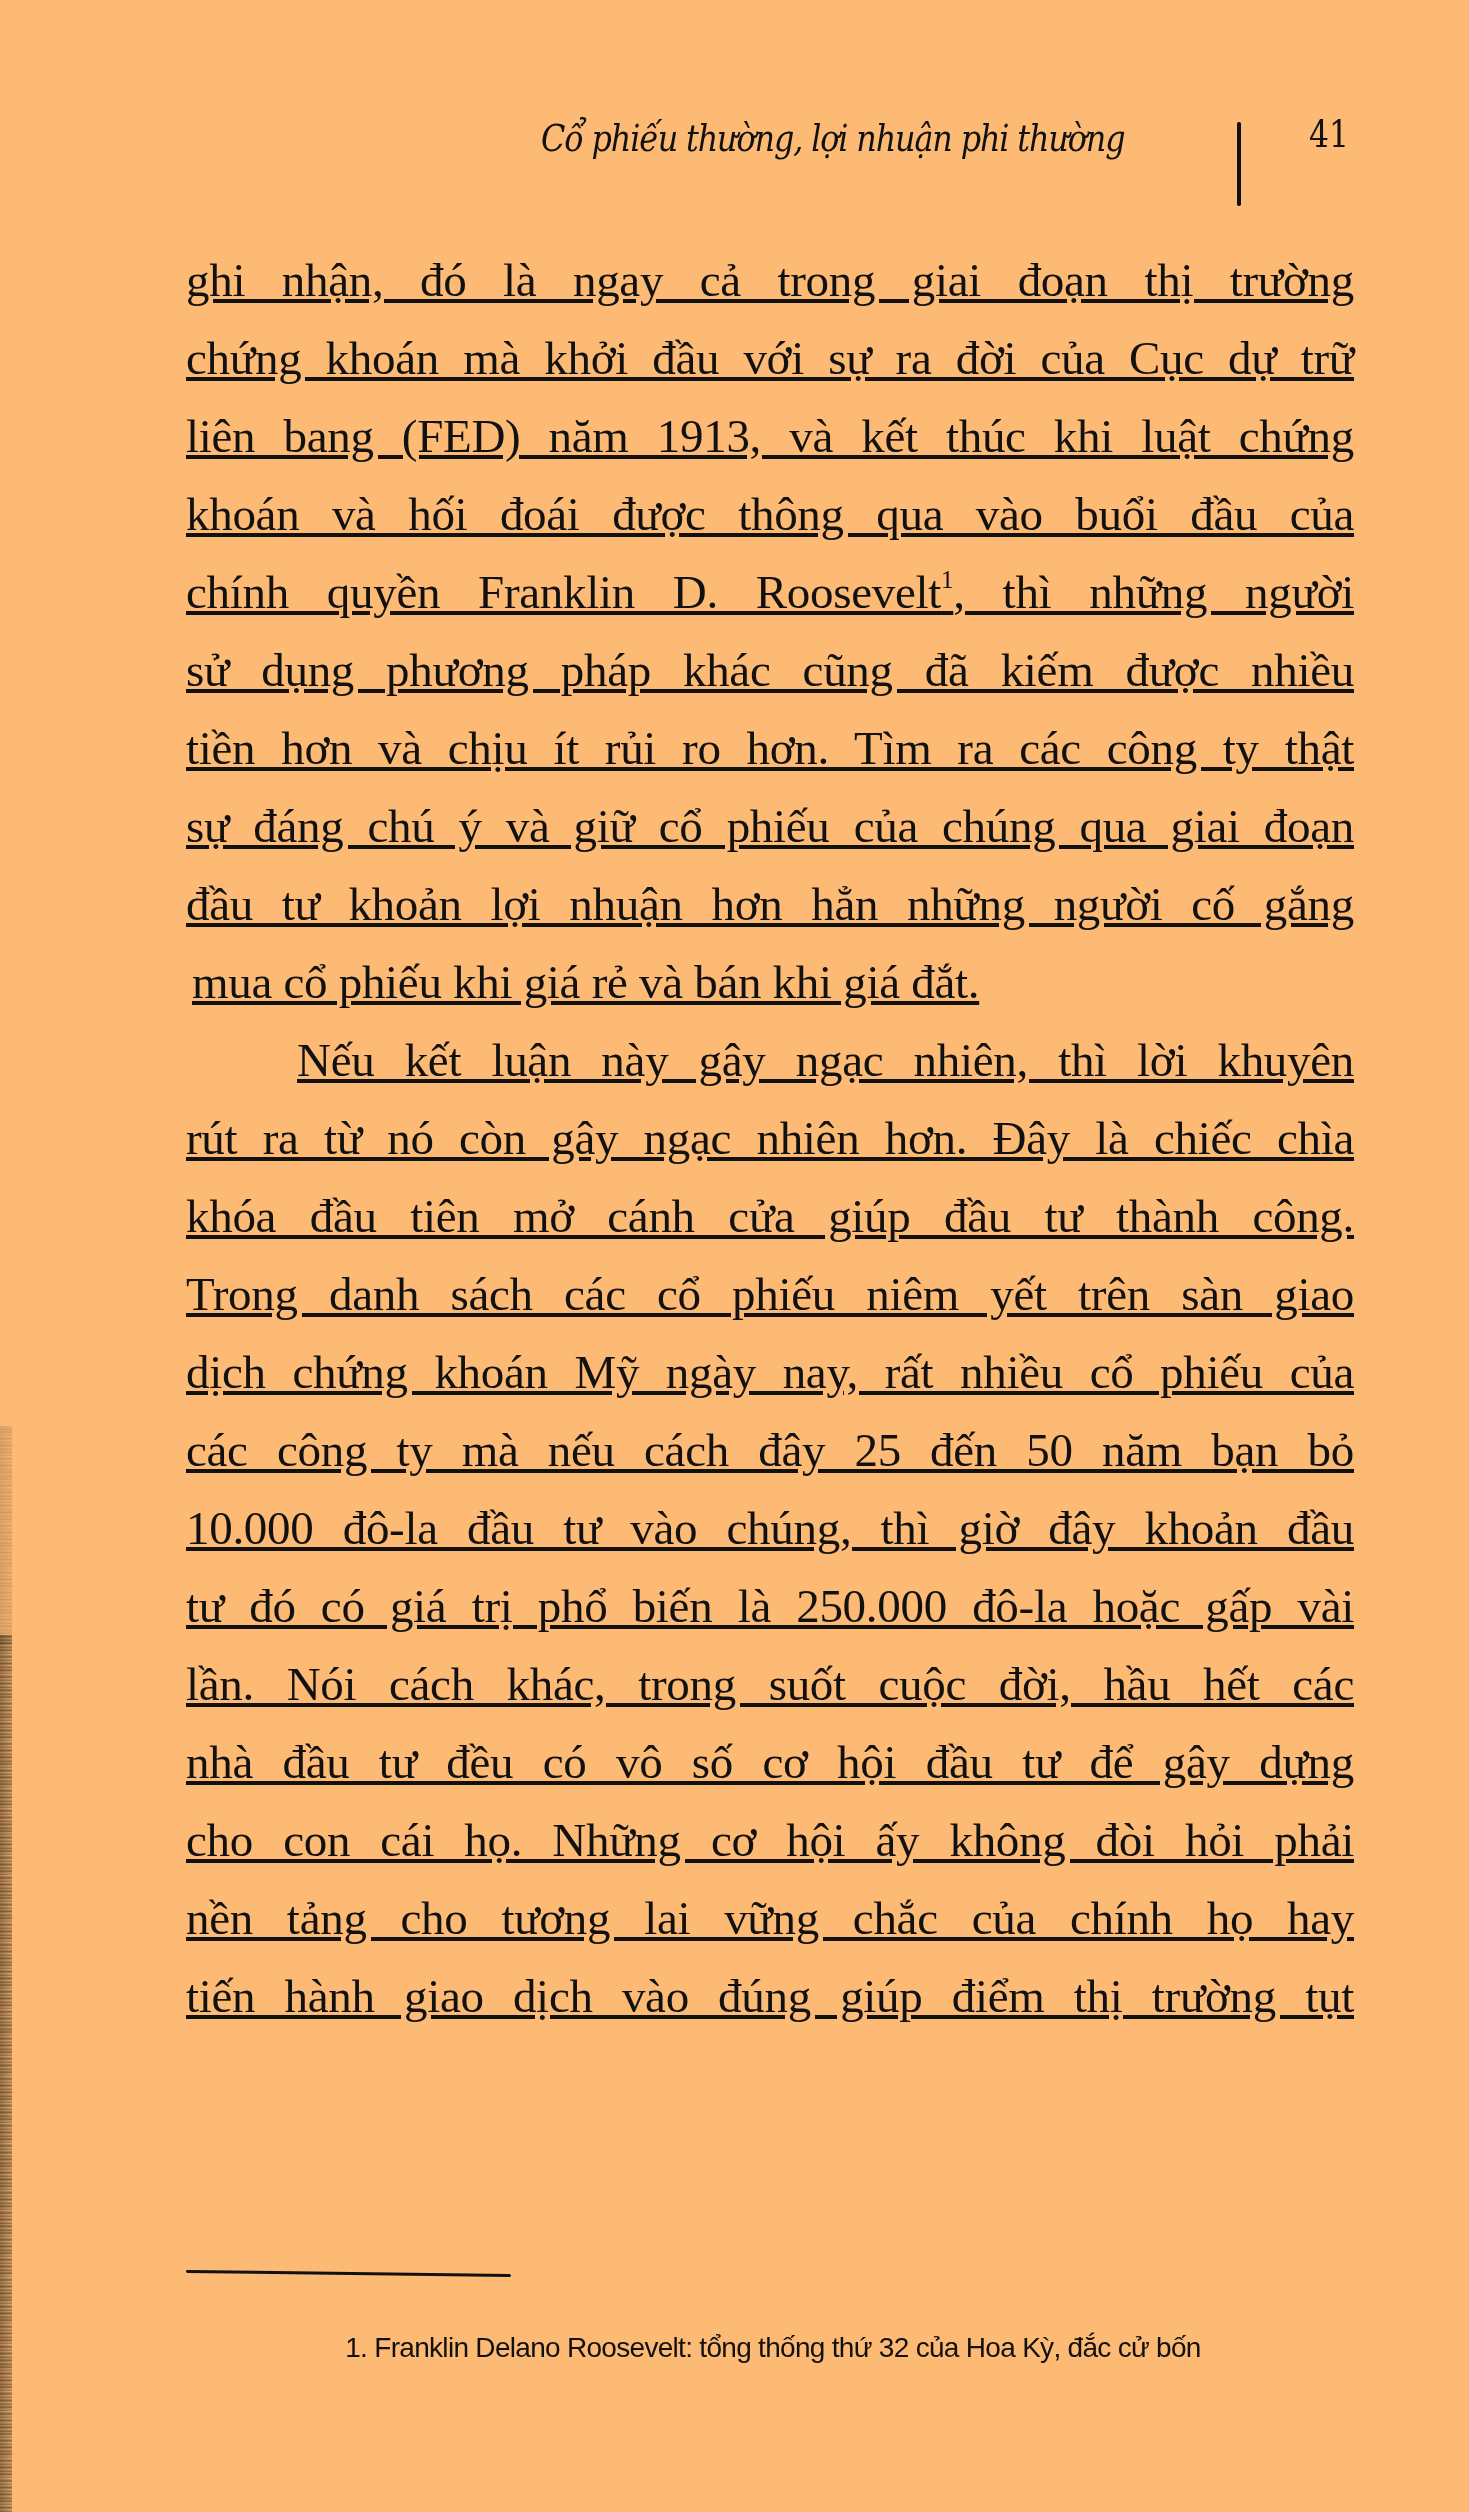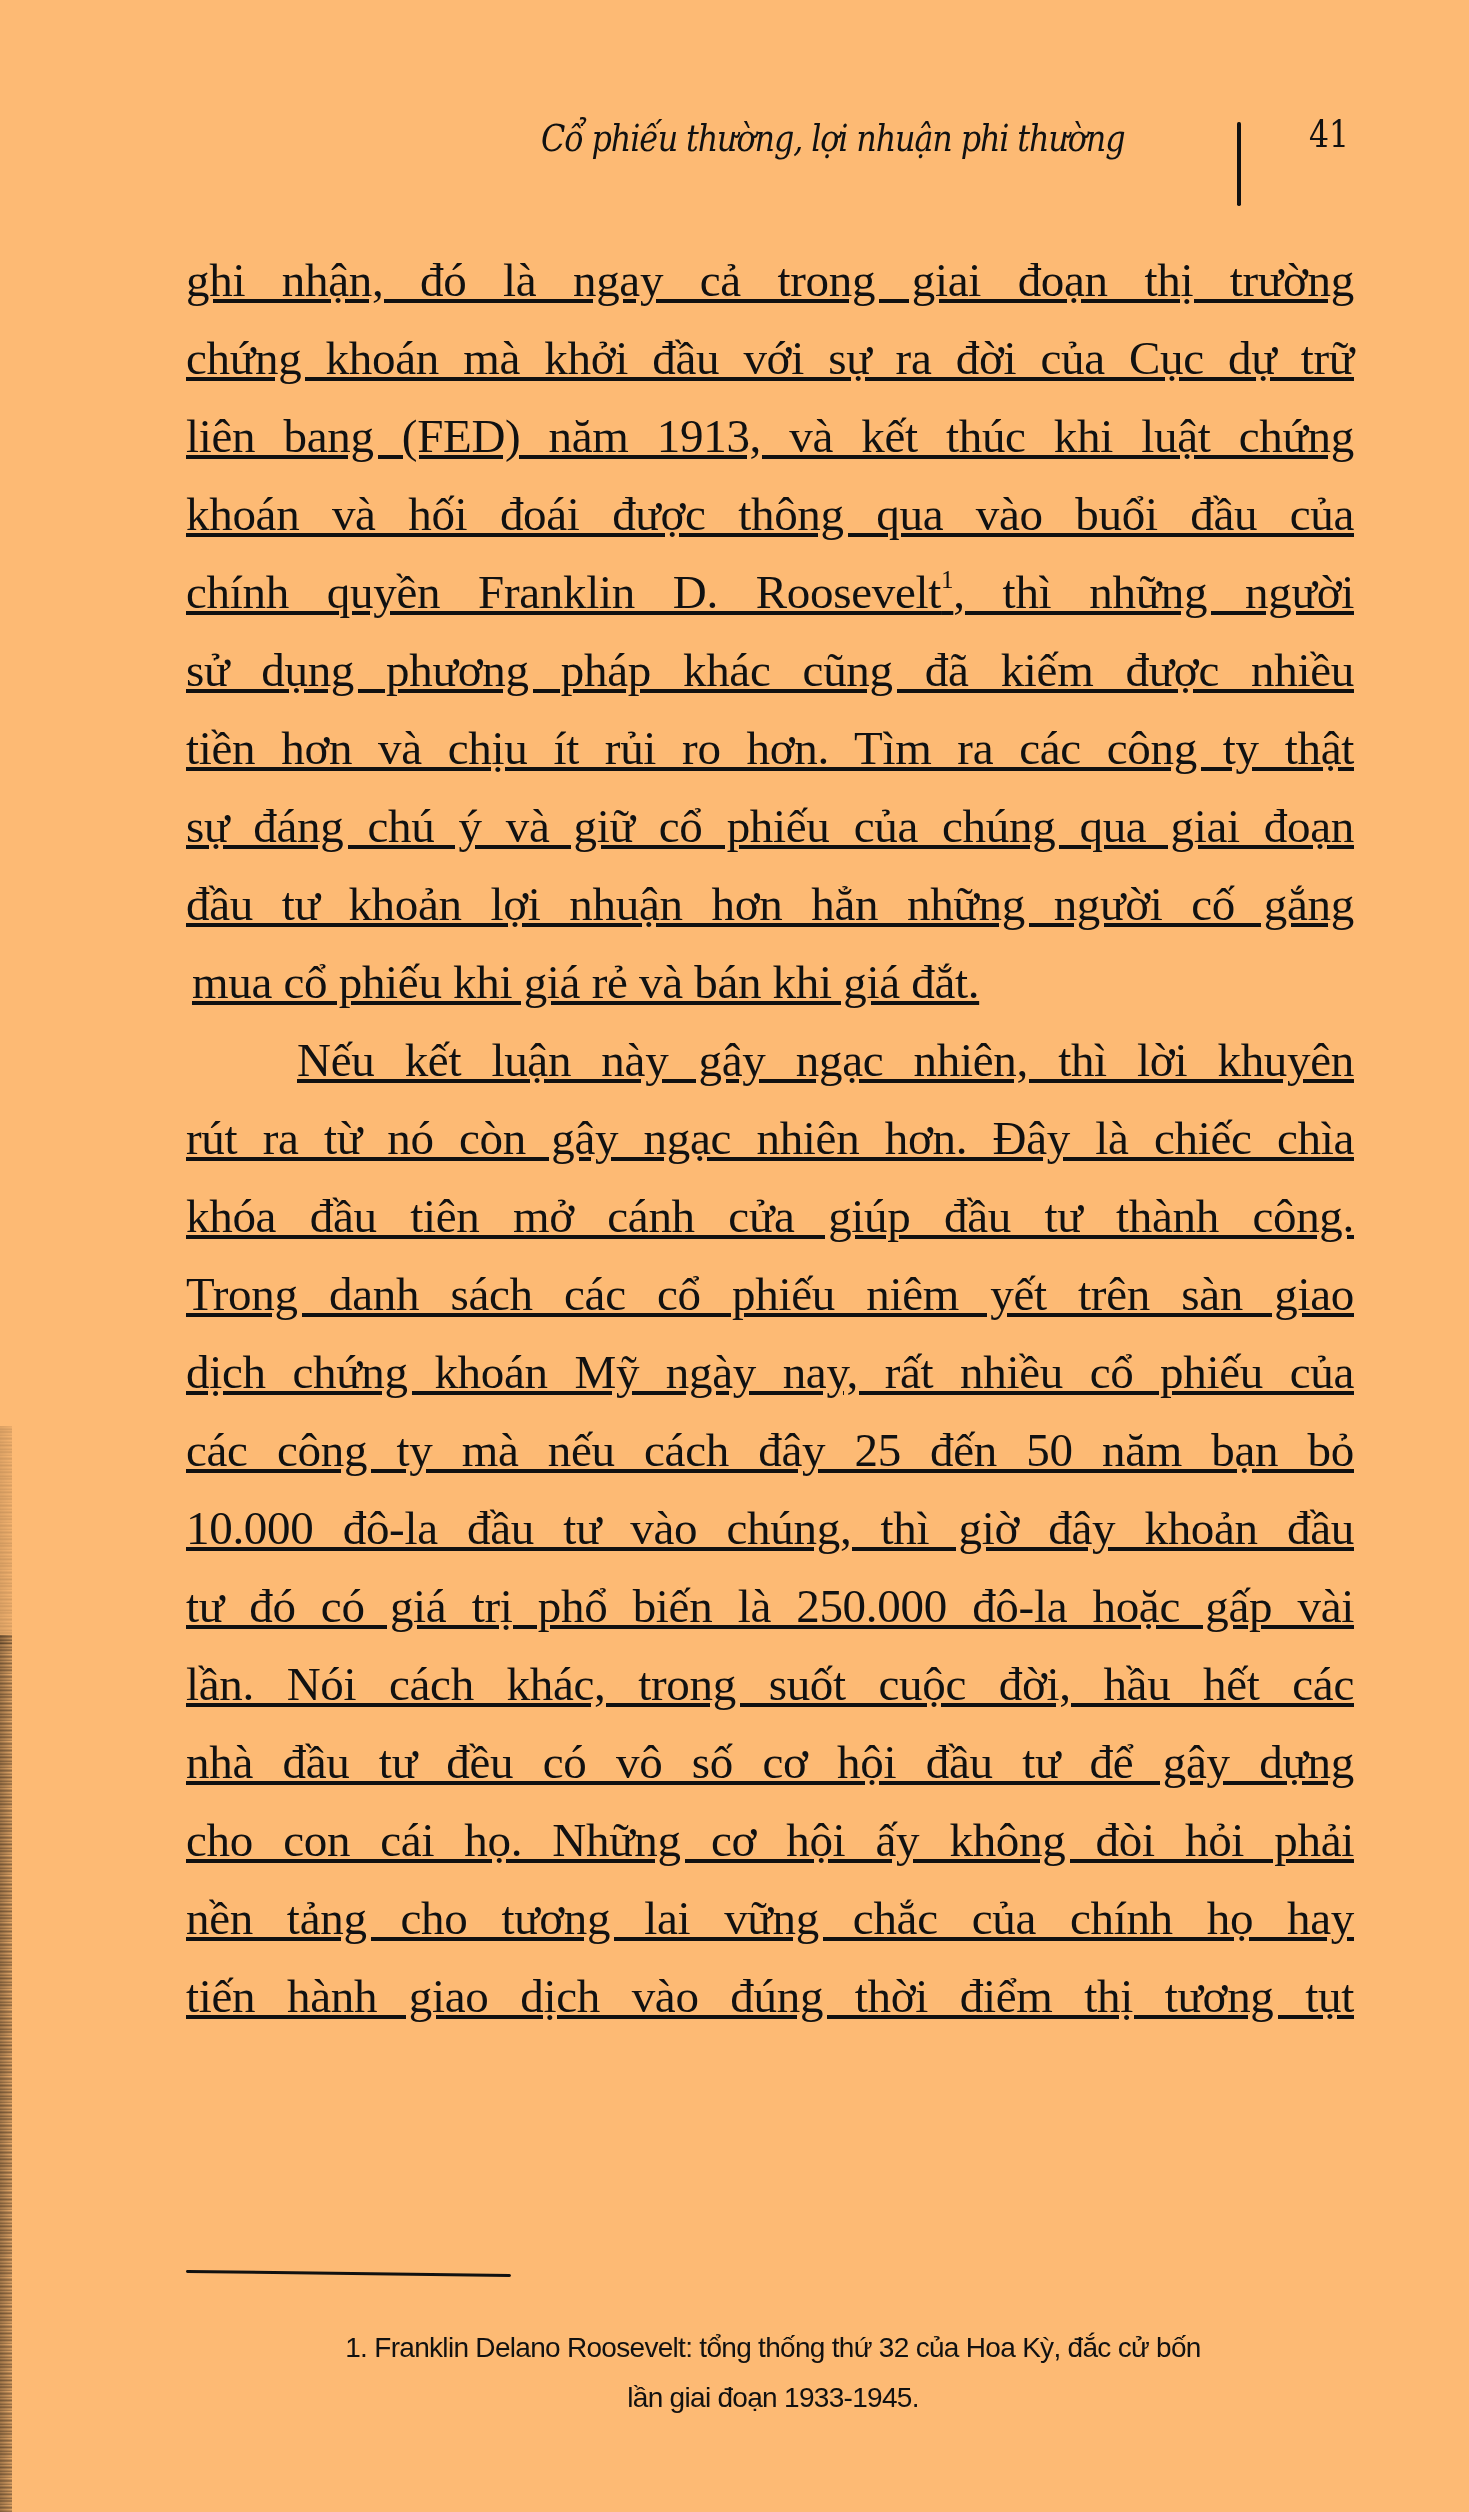--- a/index.html
+++ b/index.html
@@ -164,23 +164,22 @@
     <span class="line">khóa đầu tiên mở cánh cửa giúp đầu tư thành công.</span>
     <span class="line">Trong danh sách các cổ phiếu niêm yết trên sàn giao</span>
     <span class="line">dịch chứng khoán Mỹ ngày nay, rất nhiều cổ phiếu của</span>
     <span class="line">các công ty mà nếu cách đây 25 đến 50 năm bạn bỏ</span>
     <span class="line">10.000 đô-la đầu tư vào chúng, thì giờ đây khoản đầu</span>
     <span class="line">tư đó có giá trị phổ biến là 250.000 đô-la hoặc gấp vài</span>
     <span class="line">lần. Nói cách khác, trong suốt cuộc đời, hầu hết các</span>
     <span class="line">nhà đầu tư đều có vô số cơ hội đầu tư để gây dựng</span>
     <span class="line">cho con cái họ. Những cơ hội ấy không đòi hỏi phải</span>
     <span class="line">nền tảng cho tương lai vững chắc của chính họ hay</span>
-    <span class="line">tiến hành giao dịch vào đúng thời điểm thị tương tụt</span>
+    <span class="line">tiến hành giao dịch vào đúng giúp điểm thị trường tụt</span>
   </div>
 
   <div class="footnote-rule"></div>
 
   <div class="footnote">
     <span class="fn-line"><span>1.</span> <span>Franklin Delano Roosevelt: tổng thống thứ 32 của Hoa Kỳ, đắc cử bốn</span></span>
-    <span class="fn-line">lần giai đoạn 1933-1945.</span>
   </div>
 </div>
 
 
 </body></html>

